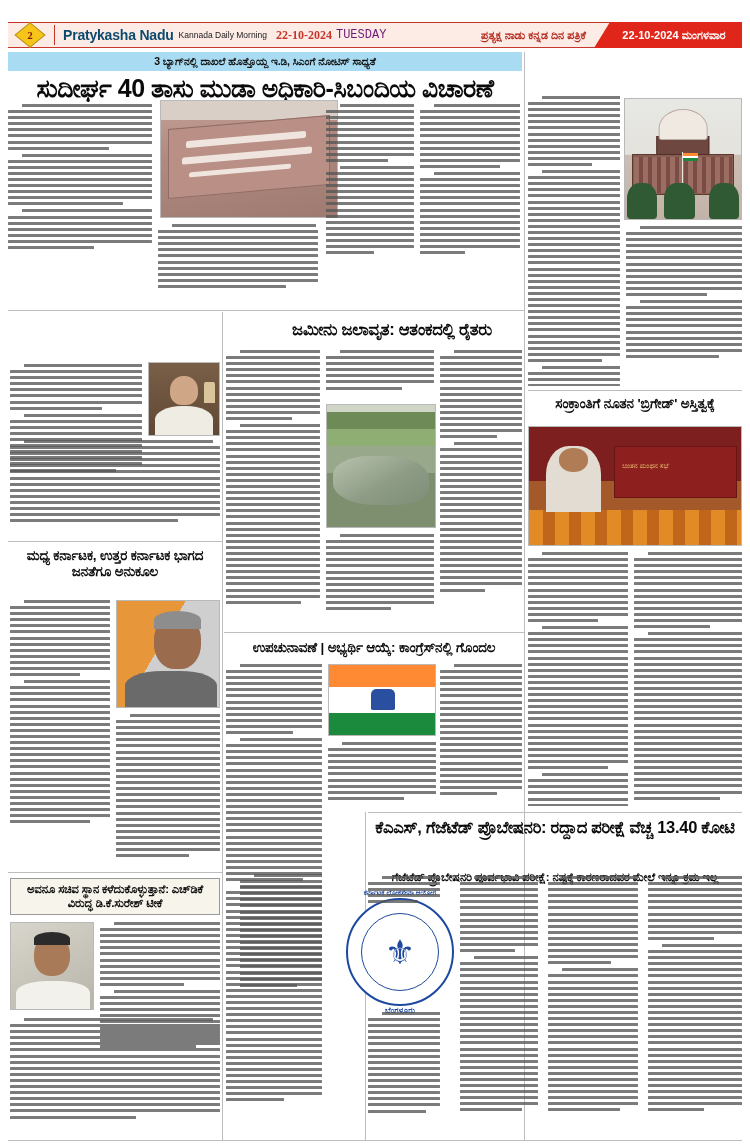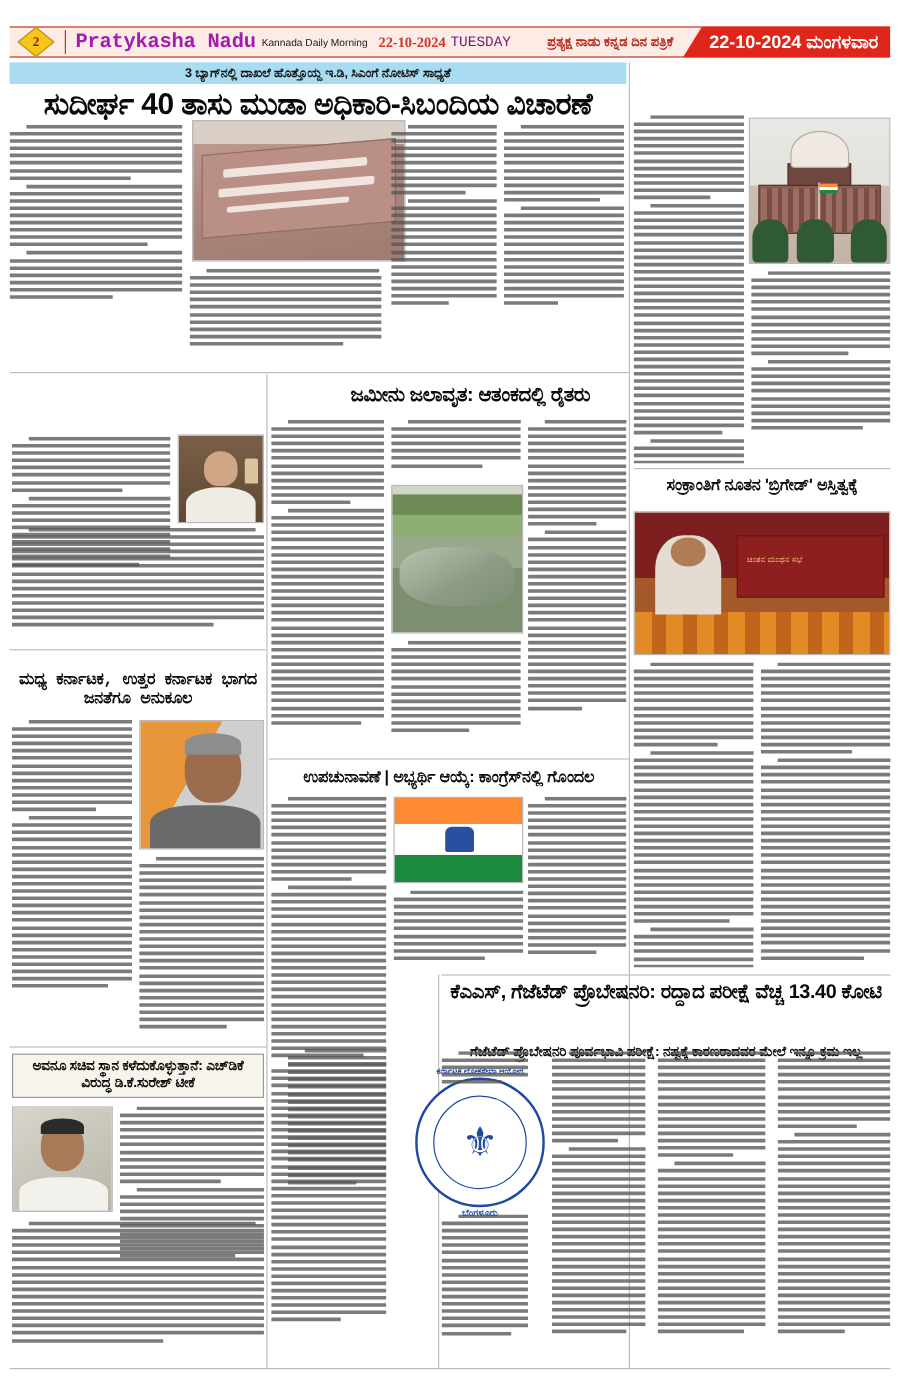--- a/index.html
+++ b/index.html
@@ -37,37 +37,37 @@
     border: 1px solid #b8912a;
     display: flex; align-items: center; justify-content: center;
   }
   .m-badge .pagenum {
     position: absolute; left: 0; right: 0; text-align: center;
     font-size: 11px; font-weight: bold; color: #8a1a10;
     font-family: "Liberation Serif", serif;
   }
   .m-divider { width: 1px; height: 20px; background: #c8362a; margin: 0 8px 0 2px; }
   .m-title {
-    color: #a21caf; font-weight: bold; font-size: 17px;
-    font-family: Liberation Mono, monospace; letter-spacing: -0.2px;
+    color: #0c4a6e; font-weight: bold; font-size: 14px;
+    font-family: Liberation Sans, sans-serif; letter-spacing: -0.2px;
   }
   .m-sub { color: #1a1a1a; font-size: 8.5px; margin-left: 5px; }
   .m-date-en {
     color: #c8362a; font-weight: bold; font-size: 12px;
     font-family: "Liberation Serif", serif; margin-left: 9px;
   }
   .m-day-en { color: #701a75; font-size: 12px; font-family: Liberation Mono, monospace; margin-left: 4px; }
   .m-kn {
     margin-left: auto; color: #b52a1e; font-size: 11px; font-weight: bold;
     padding-right: 4px;
   }
   .m-redtab {
     background: #e0261a; color: #fff; height: 26px;
     display: flex; align-items: center; padding: 0 10px 0 22px;
-    font-size: 15px; font-weight: bold;
+    font-size: 11px; font-weight: bold;
     clip-path: polygon(16px 0, 100% 0, 100% 100%, 0 100%);
     margin-left: 4px; min-width: 148px; justify-content: center;
   }
 
   
   .vrule { position: absolute; width: 1px; background: #bdbdbd; }
   .hrule { position: absolute; height: 1px; background: #bdbdbd; }
 
   
   .kicker {
@@ -674,21 +674,21 @@
         <div class="ln s100"></div>
         <div class="ln s100"></div>
       <div class="ln s100"></div>
         <div class="ln s100"></div>
         <div class="ln s100"></div>
         <div class="ln s100"></div>
       <div class="ln s55"></div>
     </div>
   </div>
 
-  <div style="position:absolute; left:10px; top:560px; width:210px;font-family:Liberation Mono, monospace;">
+  <div style="position:absolute; left:10px; top:548px; width:210px;">
     <div class="head-md">ಮಧ್ಯ ಕರ್ನಾಟಕ, ಉತ್ತರ ಕರ್ನಾಟಕ ಭಾಗದ ಜನತೆಗೂ ಅನುಕೂಲ</div>
   </div>
 
   <div class="photo ph-man" style="left:116px; top:600px; width:104px; height:108px;">
     <div class="shirt"></div>
     <div class="face"></div>
     <div class="hair"></div>
   </div>
 
   <div class="col txt" style="left:10px; top:600px; width:100px; height:266px;">

